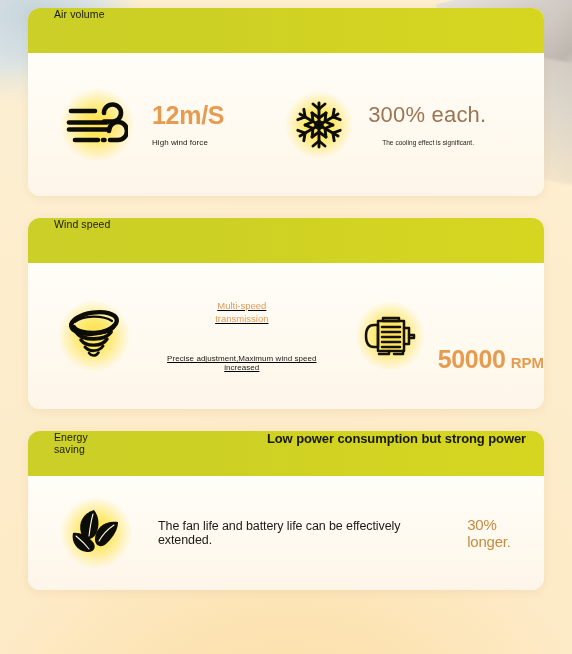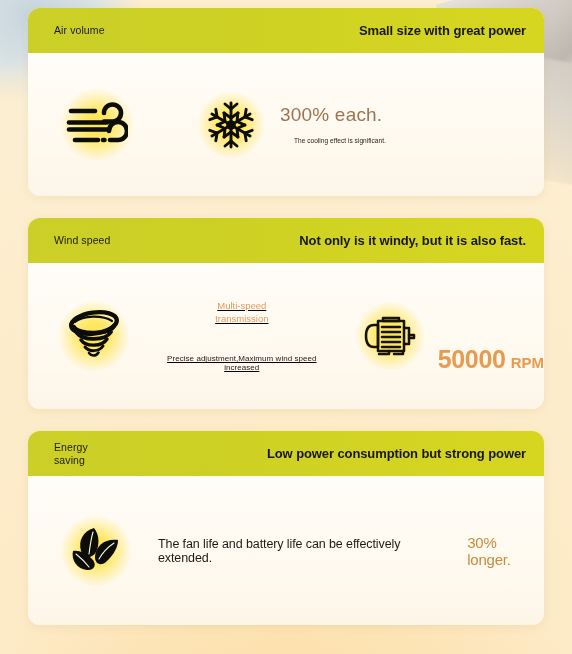--- a/index.html
+++ b/index.html
@@ -48,21 +48,21 @@
   #stage{position:relative;z-index:1;padding:8px 28px 0 28px;}
   .card{
     border-radius:12px;
     overflow:hidden;
     box-shadow:0 2px 9px rgba(190,160,110,.16);
     margin-bottom:22px;
     background:#fffaf1;
   }
   .card-head{
     height:45px;
-    display:flex;align-items:center;
+    display:flex;align-items:flex-start;
     padding:0 18px 0 26px;
     background:linear-gradient(92deg,#cbcf27 0%,#cdd024 35%,#d3d422 70%,#d6d621 100%);
     color:#1a1a14;
   }
   .head-left{
     font-size:10.5px;
     line-height:1.18;
     letter-spacing:.1px;
     white-space:pre-line;
     flex:0 0 auto;
@@ -74,21 +74,21 @@
     letter-spacing:-.1px;
     color:#17170f;
   }
   .card-body{
     background:linear-gradient(180deg,#fffdf8 0%,#fffaf0 55%,#fdf5e8 100%);
     display:flex;
     align-items:center;
   }
   .card-body.tall{height:143px;}
   .card-body.tall2{height:146px;}
-  .card-body.tall3{height:149px;}
+  .card-body.tall3{height:114px;}
 
   .feature{display:flex;align-items:center;}
   .icon-wrap{
     position:relative;
     display:flex;align-items:center;justify-content:center;
     flex:0 0 auto;
   }
   .glow{
     position:absolute;left:50%;top:50%;
     transform:translate(-50%,-50%);
@@ -100,21 +100,21 @@
 
   .txt{display:flex;flex-direction:column;}
   .big{
     font-size:25px;
     font-weight:bold;
     color:#e79b4f;
     letter-spacing:-.3px;
     line-height:1;
   }
   .big .unit{font-size:15px;font-weight:bold;letter-spacing:0;}
-  .big.brown{color:#9d7451;font-weight:normal;font-size:19px;letter-spacing:.2px;}
+  .big.brown{color:#9d7451;font-weight:normal;font-size:22px;letter-spacing:.2px;}
   .sub{
     font-size:8px;
     color:#1e1a15;
     margin-top:10px;
     letter-spacing:.05px;
   }
   .orange-title{
     font-size:9.5px;
     color:#e09a5c;
     line-height:1.35;
@@ -144,38 +144,41 @@
   <div class="bg-gray-diag"></div>
   <div class="bg-gray-diag2"></div>
   <div class="bg-bottom-glow"></div>
 </div>
 
 <div id="stage">
 
   <div class="card">
     <div class="card-head">
       <div class="head-left">Air volume</div>
-      <div class="head-right">Small size with great power</div>
     </div>
     <div class="card-body tall">
 
       <div class="feature" style="margin-left:30px;">
         <div class="icon-wrap" style="width:78px;height:78px;">
           <div class="glow" style="width:72px;height:72px;"></div>
           <svg width="62" height="48" viewBox="0 0 62 48">
             <g fill="none" stroke="#0d0d08" stroke-width="4.6" stroke-linecap="round">
               <line x1="5" y1="10" x2="29" y2="10"></line>
               <line x1="3" y1="21.5" x2="41" y2="21.5"></line>
               <line x1="3" y1="28.5" x2="41" y2="28.5"></line>
               <line x1="9" y1="39" x2="32" y2="39"></line>
               <line x1="37" y1="39" x2="38.5" y2="39"></line>
               <path d="M38 12 A8.5 8.5 0 1 1 46.5 20.5 L38 20.5"></path>
               <path d="M43 30 A9 9 0 1 1 52 39 L44 39"></path>
             </g>
           </svg>
+        </div>
+        <div class="txt" style="margin-left:16px;">
+          <div class="big">12m/S</div>
+          <div class="sub">High wind force</div>
         </div>
       </div>
 
       <div class="feature" style="margin-left:60px;">
         <div class="icon-wrap" style="width:70px;height:70px;">
           <div class="glow" style="width:66px;height:66px;"></div>
           <svg width="50" height="50" viewBox="0 0 50 50">
             <g stroke="#0d0d08" stroke-width="2.9" stroke-linecap="round" fill="none">
               <g>
                 <line x1="25" y1="3" x2="25" y2="47"></line>
@@ -219,21 +222,20 @@
           <div class="sub" style="font-size:6.5px;margin-top:13px;margin-left:14px;">The cooling effect is significant.</div>
         </div>
       </div>
 
     </div>
   </div>
 
   <div class="card">
     <div class="card-head">
       <div class="head-left">Wind speed</div>
-      <div class="head-right">Not only is it windy, but it is also fast.</div>
     </div>
     <div class="card-body tall2">
 
       <div class="feature" style="margin-left:28px;">
         <div class="icon-wrap" style="width:76px;height:76px;">
           <div class="glow" style="width:70px;height:70px;"></div>
           <svg width="58" height="56" viewBox="0 0 58 56">
             <g fill="none" stroke="#0d0d08" stroke-linecap="round">
               <ellipse cx="29" cy="15" rx="23" ry="10.5" stroke-width="4.4" transform="rotate(-8 29 15)"></ellipse>
               <path d="M9 19 C14 27 44 27 49 18" stroke-width="4.2"></path>

